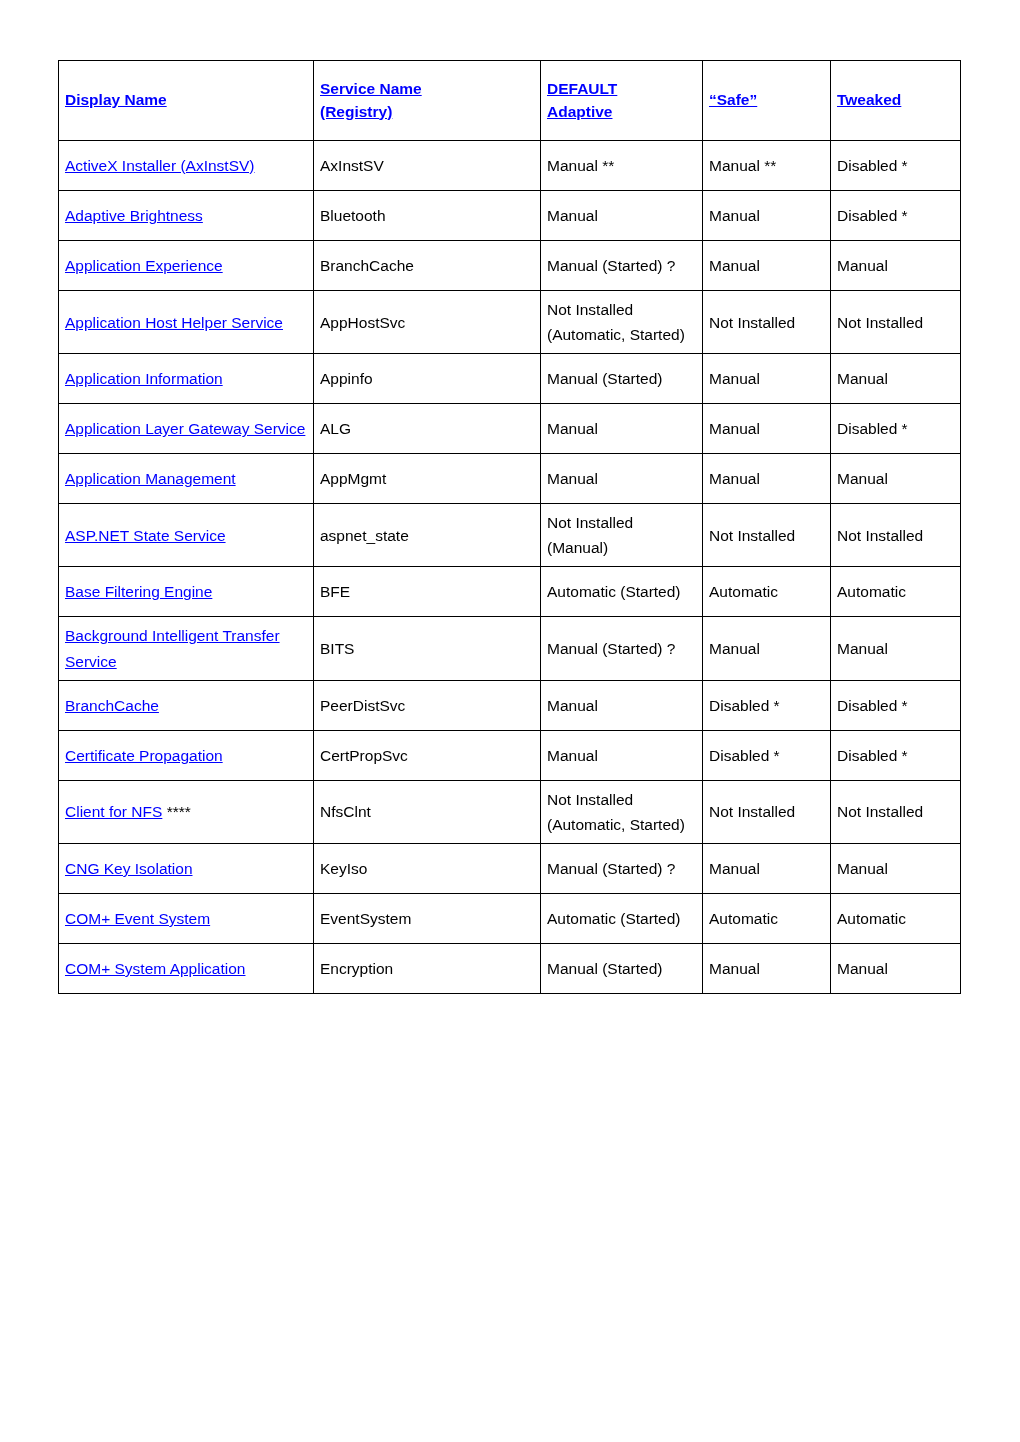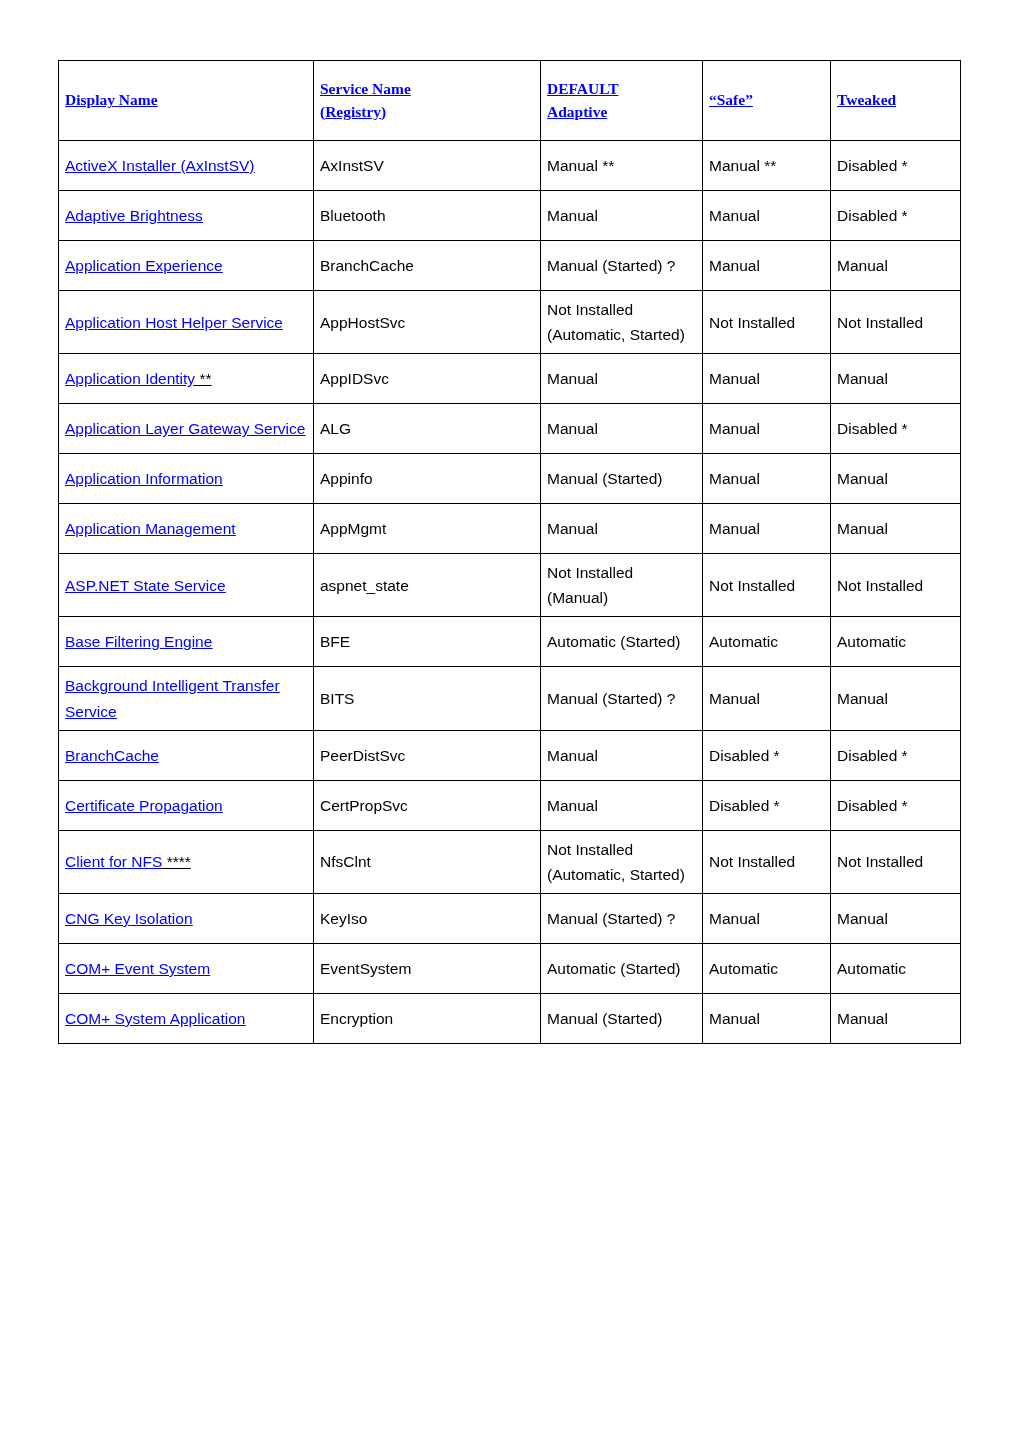--- a/index.html
+++ b/index.html
@@ -40,42 +40,42 @@
     overflow-wrap: break-word;
   }
   
   col.c-display  { width: 255px; }
   col.c-service  { width: 227px; }
   col.c-default  { width: 162px; }
   col.c-safe     { width: 128px; }
   col.c-tweaked  { width: 130px; }
 
   
-  thead tr { height: 80px; font-family: Liberation Serif, serif; }
+  thead tr { height: 80px; }
   thead th {
     text-align: center;
     vertical-align: middle;
     padding: 4px 4px;
   }
   .hdr-link {
     color: #0000FF;
     font-weight: bold;
     text-decoration: underline;
     font-size: 15.5px;
     white-space: nowrap;
   }
   .hdr-line {
     display: block;
     line-height: 1.45;
   }
 
   
   tbody tr { height: 50px; }
   tbody td { padding-top: 4px; padding-bottom: 18px; }
-  tbody td.cell-display { padding-left: 4px; text-decoration: underline; }
+  tbody td.cell-display { padding-left: 4px; }
 
   .svc-link {
     color: #0000FF;
     text-decoration: underline;
   }
   .note-mark {
     color: #000000;
     text-decoration: none;
   }
   .plain {
@@ -137,41 +137,34 @@
           <td><span class="plain nowrapcell">Manual</span></td>
         </tr>
         <tr>
           <td class="cell-display"><span class="svc-link">Application Host Helper Service</span></td>
           <td><span class="plain nowrapcell">AppHostSvc</span></td>
           <td><span class="plain">Not Installed (Automatic, Started)</span></td>
           <td><span class="plain nowrapcell">Not Installed</span></td>
           <td><span class="plain nowrapcell">Not Installed</span></td>
         </tr>
         <tr>
-          <td class="cell-display"><span class="svc-link">Application Identity</span><span class="note-mark"> **</span></td>
-          <td><span class="plain nowrapcell">AppIDSvc</span></td>
-          <td><span class="plain">Manual</span></td>
-          <td><span class="plain nowrapcell">Manual</span></td>
-          <td><span class="plain nowrapcell">Manual</span></td>
-        </tr>
-        <tr>
-          <td class="cell-display"><span class="svc-link">Application Layer Gateway Service</span></td>
-          <td><span class="plain nowrapcell">ALG</span></td>
-          <td><span class="plain">Manual</span></td>
-          <td><span class="plain nowrapcell">Manual</span></td>
-          <td><span class="plain nowrapcell">Disabled *</span></td>
-        </tr>
-        <tr>
           <td class="cell-display"><span class="svc-link">Application Information</span></td>
           <td><span class="plain nowrapcell">Appinfo</span></td>
           <td><span class="plain">Manual (Started)</span></td>
           <td><span class="plain nowrapcell">Manual</span></td>
           <td><span class="plain nowrapcell">Manual</span></td>
         </tr>
         <tr>
+          <td class="cell-display"><span class="svc-link">Application Layer Gateway Service</span></td>
+          <td><span class="plain nowrapcell">ALG</span></td>
+          <td><span class="plain">Manual</span></td>
+          <td><span class="plain nowrapcell">Manual</span></td>
+          <td><span class="plain nowrapcell">Disabled *</span></td>
+        </tr>
+        <tr>
           <td class="cell-display"><span class="svc-link">Application Management</span></td>
           <td><span class="plain nowrapcell">AppMgmt</span></td>
           <td><span class="plain">Manual</span></td>
           <td><span class="plain nowrapcell">Manual</span></td>
           <td><span class="plain nowrapcell">Manual</span></td>
         </tr>
         <tr>
           <td class="cell-display"><span class="svc-link">ASP.NET State Service</span></td>
           <td><span class="plain nowrapcell">aspnet_state</span></td>
           <td><span class="plain">Not Installed (Manual)</span></td>

